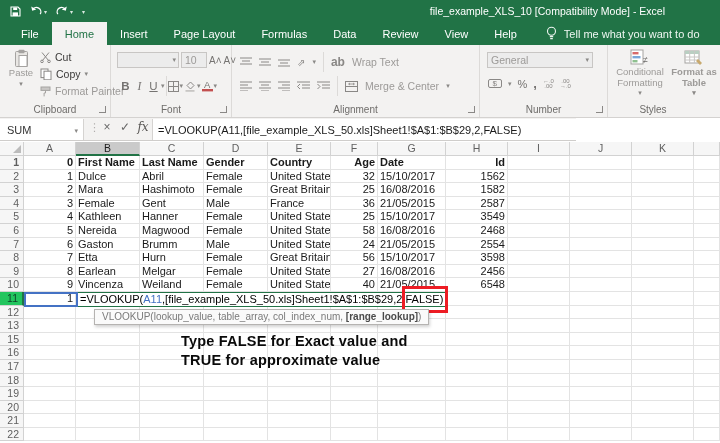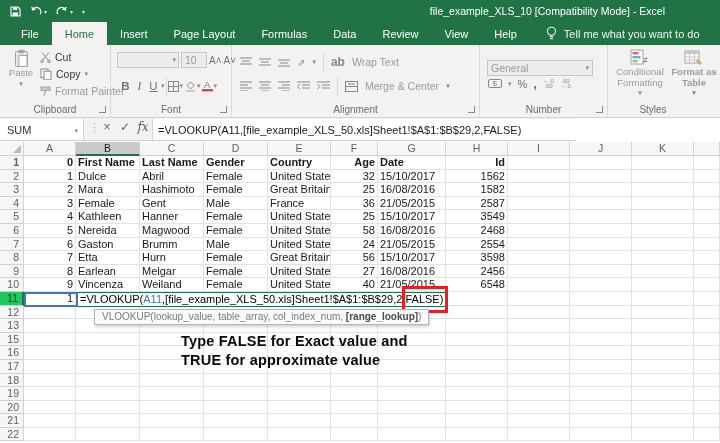--- a/index.html
+++ b/index.html
@@ -287,21 +287,21 @@
           </svg>
         </span>
       <span class="rlabel">Merge &amp; Center</span>
       <span class="arrow">▾</span>
     </div>
     <div class="grplabel">Alignment</div>
     <span class="lnch"></span>
   </div>
 
   <div class="grp" style="left:480px;width:128px;">
-    <div class="rrow" style="left:7px;top:7px;margin-top:8px;">
+    <div class="rrow" style="left:7px;top:7px;">
       <span class="combo" style="width:106px;position:relative;">
           <span>General</span>
           <span class="arrow" style="position:absolute;right:3px;">▾</span>
         </span>
     </div>
     <div class="rrow" style="left:8px;top:31px;gap:6px;">
       <span class="ricon">
           <svg width="14" height="11" viewBox="0 0 14 11">
             <rect x="0.5" y="1.5" width="13" height="8" rx="1.5" fill="none" stroke="#8a8886"></rect>
             <text x="4.5" y="8" font-size="8" fill="#8a8886">$</text>

